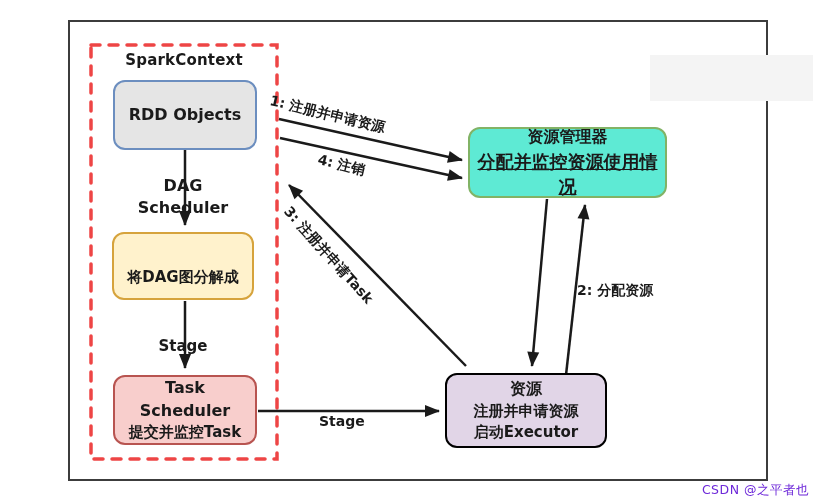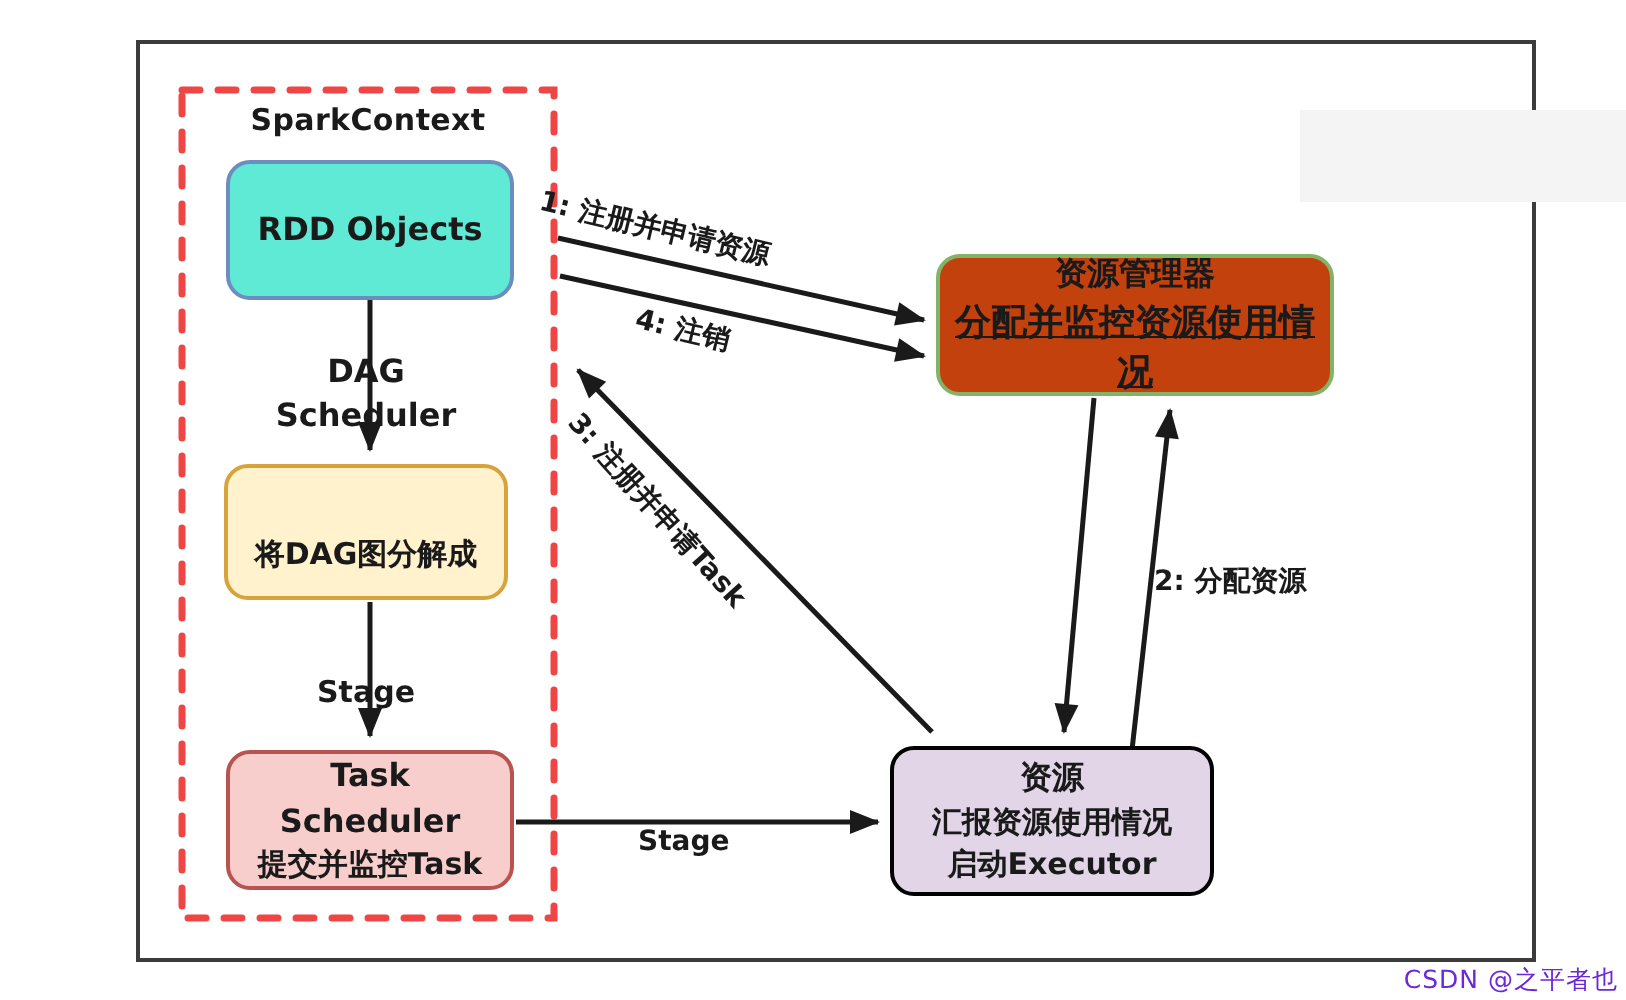--- a/index.html
+++ b/index.html
@@ -16,24 +16,24 @@
     background:#f4f4f4;
   }
   .overlay{position:absolute;left:0;top:0;width:813px;height:500px;pointer-events:none;}
   .node{
     position:absolute;border-radius:12px;box-sizing:border-box;
     display:flex;flex-direction:column;align-items:center;justify-content:center;
     text-align:center;font-weight:bold;line-height:1.4;padding:4px 6px;
   }
   .node .t1{font-size:16px;}
   .node .t2{font-size:15px;}
-  .node-rdd{left:113px;top:80px;width:144px;height:70px;background:#5eead4;border:2px solid #6c8ebf;}
+  .node-rdd{left:113px;top:80px;width:144px;height:70px;background:#e5e5e5;border:2px solid #6c8ebf;}
   .node-dag{left:112px;top:232px;width:142px;height:68px;background:#fff2cc;border:2px solid #d6a33c;gap:48px;}
   .node-task{left:113px;top:375px;width:144px;height:70px;background:#f8cecc;border:2px solid #b85450;}
-  .node-rm{left:468px;top:127px;width:199px;height:71px;background:#c2410c;border:2px solid #82b366;}
+  .node-rm{left:468px;top:127px;width:199px;height:71px;background:#5eead4;border:2px solid #82b366;}
   .node-rm .t2{font-size:18px;text-decoration:underline;}
   .node-exec{left:445px;top:373px;width:162px;height:75px;background:#e1d5e7;border:2px solid #000000;}
   .ctx-label{
     position:absolute;left:91px;top:51px;width:186px;text-align:center;
     font-size:15px;font-weight:600;letter-spacing:.2px;
   }
   .edge-label{
     position:absolute;font-size:14px;font-weight:bold;white-space:nowrap;
   }
   .lbl-1{left:272px;top:92px;transform:rotate(13.5deg);transform-origin:left top;}
@@ -98,21 +98,21 @@
     <span class="t2">提交并监控Task</span>
   </div>
 
   <div class="node node-rm">
     <span class="t1">资源管理器</span>
     <span class="t2">分配并监控资源使用情况</span>
   </div>
 
   <div class="node node-exec">
     <span class="t1">资源</span>
-    <span class="t2">汇报资源使用情况</span>
+    <span class="t2">注册并申请资源</span>
     <span class="t2">启动Executor</span>
   </div>
 
   <div class="edge-label lbl-1">1: 注册并申请资源</div>
   <div class="edge-label lbl-4">4: 注销</div>
   <div class="edge-label lbl-3">3: 注册并申请Task</div>
   <div class="edge-label lbl-2">2: 分配资源</div>
   <div class="edge-label lbl-task">Stage</div>
 
   <div class="watermark">CSDN @之平者也</div>

